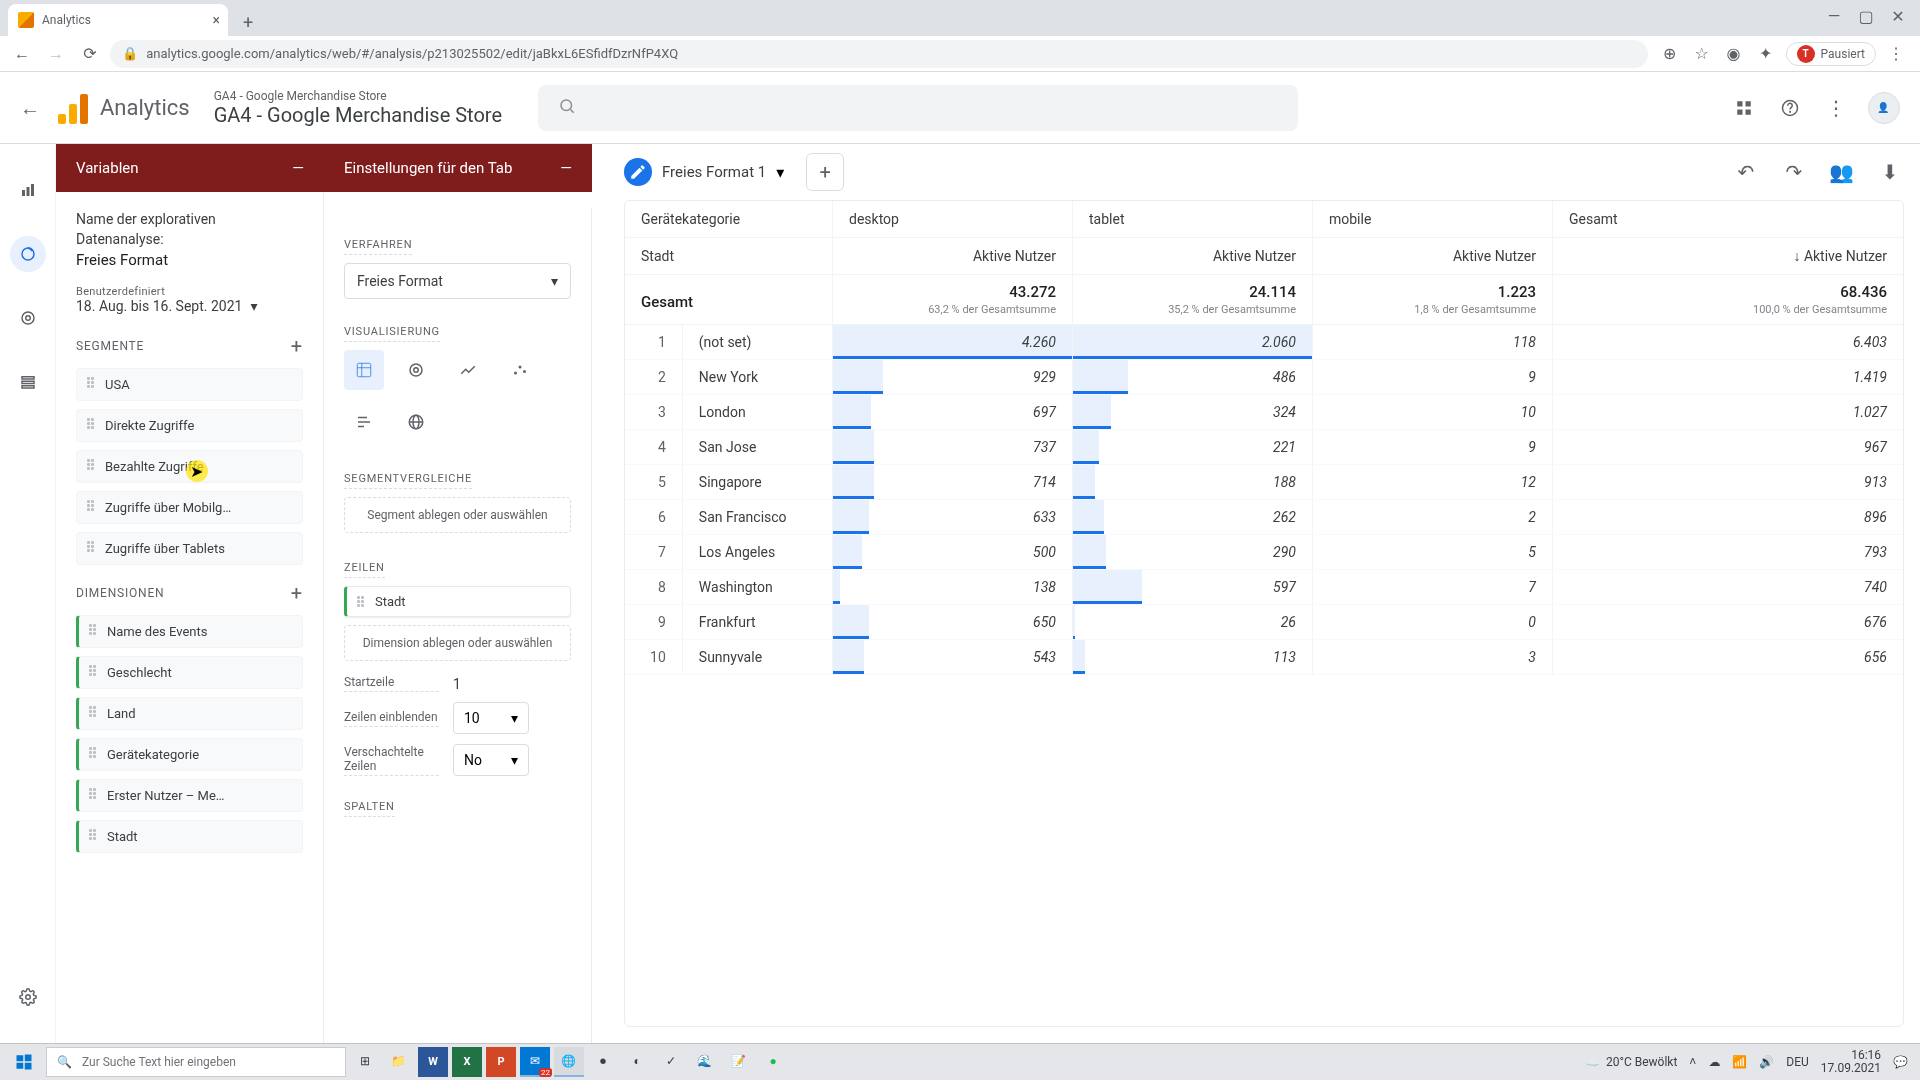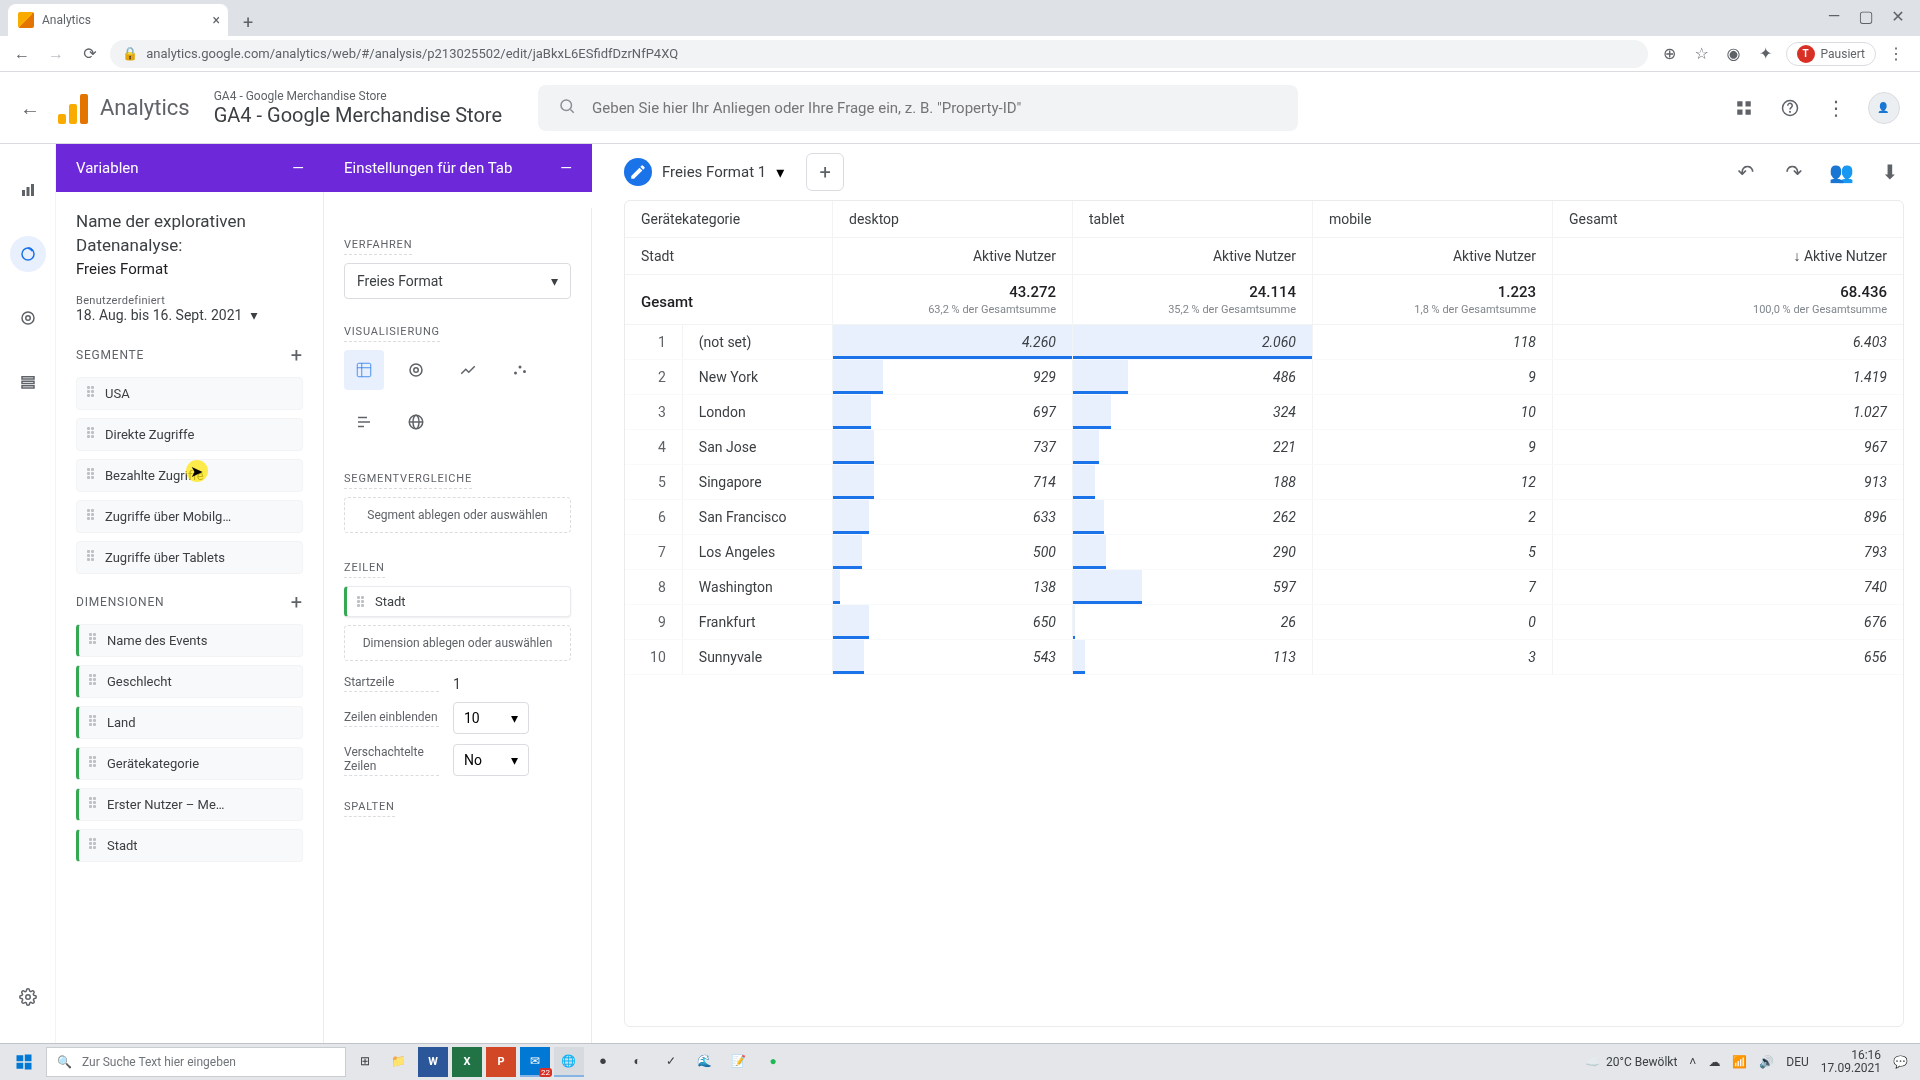--- a/index.html
+++ b/index.html
@@ -41,25 +41,25 @@
 .avatar-sq { width:32px; height:32px; border-radius:50%; background:#eceff1; display:flex; align-items:center; justify-content:center; font-size:10px; color:#5f6368; border:1px solid #dadce0; overflow:hidden; }
 
 
 .main { display:flex; height:calc(1043px - 72px - 36px - 36px); }
 .leftnav { width:56px; background:#fff; border-right:1px solid #f1f3f4; display:flex; flex-direction:column; align-items:center; padding-top:28px; gap:28px; }
 .lnav-item { width:36px; height:36px; border-radius:50%; display:flex; align-items:center; justify-content:center; color:#5f6368; cursor:pointer; }
 .lnav-item.active { background:#e8f0fe; color:#1a73e8; }
 .lnav-gear { margin-top:auto; margin-bottom:28px; }
 
 .panel { width:268px; display:flex; flex-direction:column; }
-.panel-hdr { height:48px; background:#6d28d9; color:#fff; display:flex; align-items:center; justify-content:space-between; padding:0 20px; font-size:15px; }
+.panel-hdr { height:48px; background:#7f1d1d; color:#fff; display:flex; align-items:center; justify-content:space-between; padding:0 20px; font-size:15px; }
 .panel-body { flex:1; overflow-y:auto; padding:18px 20px; border-right:1px solid #ebebeb; }
 .panel-body::-webkit-scrollbar { width:6px; }
 
-.var-lbl { font-size:17px; color:#3c4043; line-height:1.4; }
+.var-lbl { font-size:14px; color:#3c4043; line-height:1.4; }
 .var-val { font-size:15px; color:#202124; margin-top:2px; margin-bottom:16px; }
 .date-cust { font-size:11px; color:#5f6368; letter-spacing:.3px; }
 .date-range { font-size:14px; color:#3c4043; display:flex; align-items:center; gap:8px; cursor:pointer; margin-bottom:20px; }
 .sec-hdr { font-size:12px; color:#5f6368; letter-spacing:.8px; display:flex; justify-content:space-between; align-items:center; margin:16px 0 10px; }
 .sec-hdr .plus { font-size:20px; color:#5f6368; cursor:pointer; }
 .chip { background:#f8f9fa; border:1px solid #f1f3f4; border-radius:4px; padding:8px 10px; font-size:13px; color:#3c4043; margin-bottom:8px; display:flex; align-items:flex-start; gap:8px; cursor:grab; }
 .chip.dim { border-left:3px solid #34a853; }
 .chip.seg { }
 .grip { width:10px; display:flex; flex-wrap:wrap; gap:1px; }
 .grip span { width:3px; height:3px; background:#bdc1c6; border-radius:1px; }
@@ -182,21 +182,20 @@
     <div class="ga-prop-big">GA4 - Google Merchandise Store</div>
   </div>
   <div class="search-wrap">
     <div class="search-box">
       <span>
         <svg viewBox="0 0 24 24" fill="none" stroke="currentColor" stroke-width="2">
             <circle cx="11" cy="11" r="7"></circle>
             <line x1="21" y1="21" x2="16.65" y2="16.65"></line>
           </svg>
       </span>
-      <input placeholder="Geben Sie hier Ihr Anliegen oder Ihre Frage ein, z. B. &quot;Property-ID&quot;" style="">
     </div>
   </div>
   <div class="header-icons">
     <div class="hicon">
       <svg viewBox="0 0 24 24" fill="currentColor">
           <rect x="3" y="3" width="7" height="7"></rect>
           <rect x="14" y="3" width="7" height="7"></rect>
           <rect x="3" y="14" width="7" height="7"></rect>
           <rect x="14" y="14" width="7" height="7"></rect>
         </svg>

